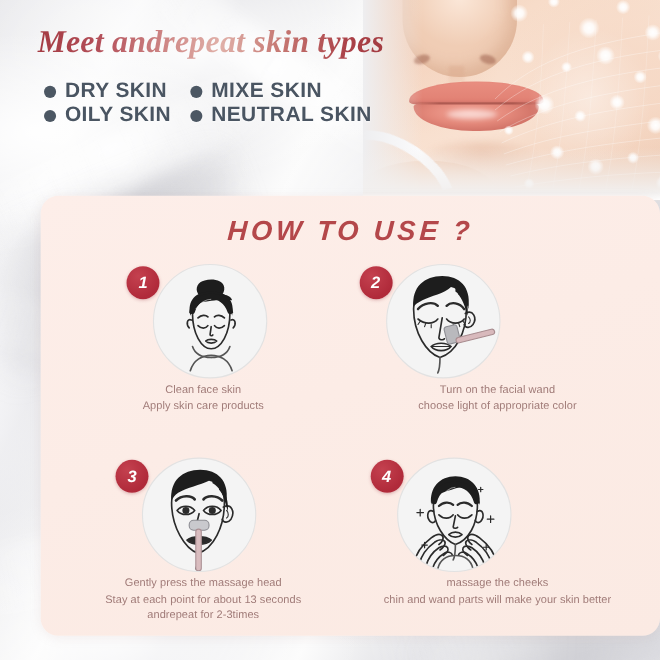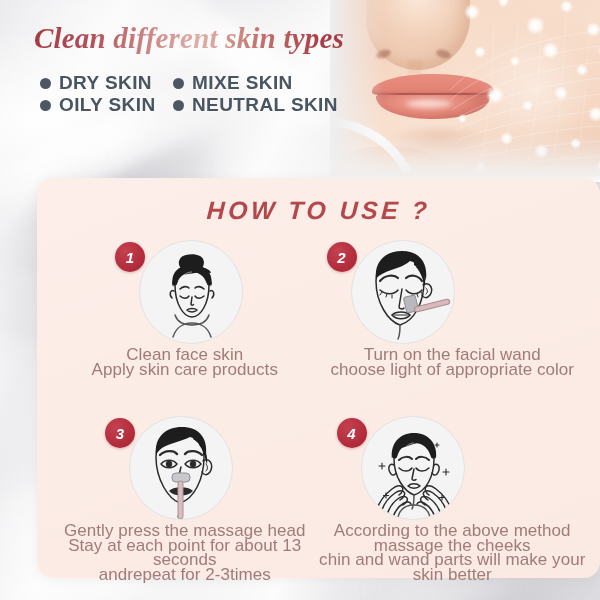--- a/index.html
+++ b/index.html
@@ -196,21 +196,21 @@
     position:absolute; left:86px; top:0; width:104px; height:104px;
     border-radius:50%;
     background:#f4f4f4;
     border:1px solid #e2e2e2;
     overflow:hidden;
   }
   .ill svg { display:block; width:104px; height:104px; }
   .cap {
     position:absolute; left:0; right:0; top:108px;
     text-align:center;
-    font-size:17px; line-height:14.6px; color:#a07b78;
+    font-size:10px; line-height:14.6px; color:#a07b78;
     letter-spacing:.05px;
   }
 
   
   .steps .step:nth-child(1) .badge { left:64px; }
   .steps .step:nth-child(1) .ill   { left:88px; }
   .steps .step:nth-child(2) .badge { left:8px; }
   .steps .step:nth-child(2) .ill   { left:32px; }
   .steps .step:nth-child(3) .badge { left:54px; }
   .steps .step:nth-child(3) .ill   { left:78px; }
@@ -291,21 +291,21 @@
       <div class="sp" style="left:140px; top:144px; width:11px; height:11px;"></div>
       <div class="sp" style="left:166px; top:166px; width:13px; height:13px;"></div>
       <div class="sp" style="left:28px;  top:120px; width:9px;  height:9px;"></div>
       <div class="sp" style="left:46px;  top:168px; width:10px; height:10px;"></div>
     </div>
 
     <div class="photo-left-fade"></div>
     <div class="photo-bot-fade"></div>
   </div>
 
-  <div class="headline">Clean different skin types</div>
+  <div class="headline">Meet andrepeat skin types</div>
 
   <div class="types">
     <div class="type-row">
       <div class="type-item c1">
         <span class="dot"></span>
         <span class="type-label">DRY SKIN</span>
       </div>
       <div class="type-item">
         <span class="dot"></span>
         <span class="type-label">MIXE SKIN</span>
@@ -494,21 +494,20 @@
             <g fill="none" stroke="#2b2b2b" stroke-width="1.1" stroke-linecap="round">
               <path d="M20,46 L20,52 M17,49 L23,49"></path>
               <path d="M84,52 L84,58 M81,55 L87,55"></path>
               <path d="M24,76 L24,81 M21.5,78.5 L26.5,78.5"></path>
               <path d="M80,78 L80,83 M77.5,80.5 L82.5,80.5"></path>
               <path d="M75,26 L75,30 M73,28 L77,28"></path>
             </g>
           </svg>
         </div>
         <div class="cap">
-          <div>According to the above method</div>
           <div>massage the cheeks</div>
           <div>chin and wand parts will make your skin better</div>
         </div>
       </div>
 
     </div>
   </div>
 </div>
 
 </body></html>

